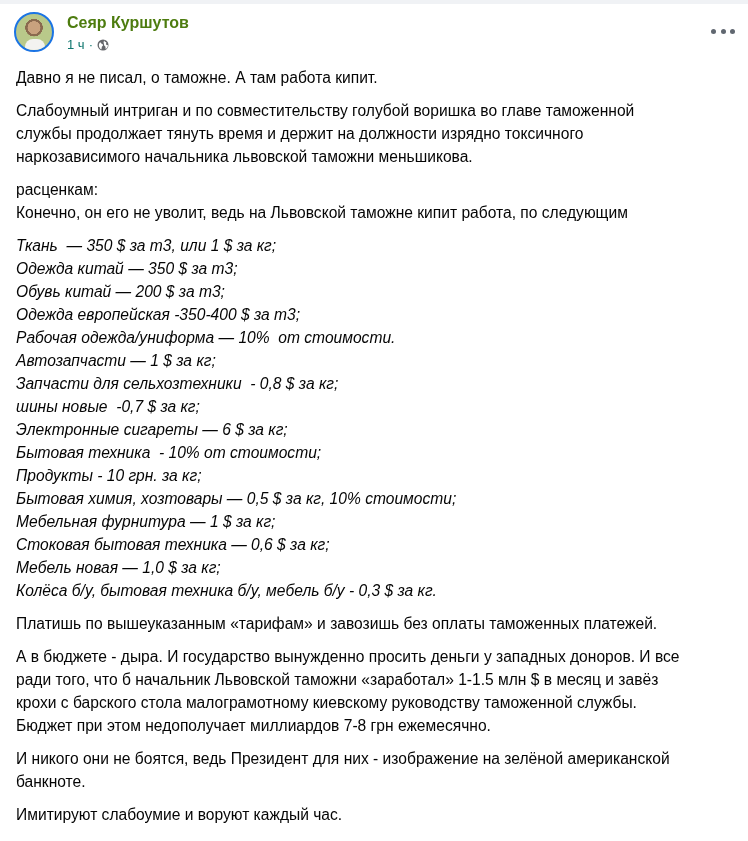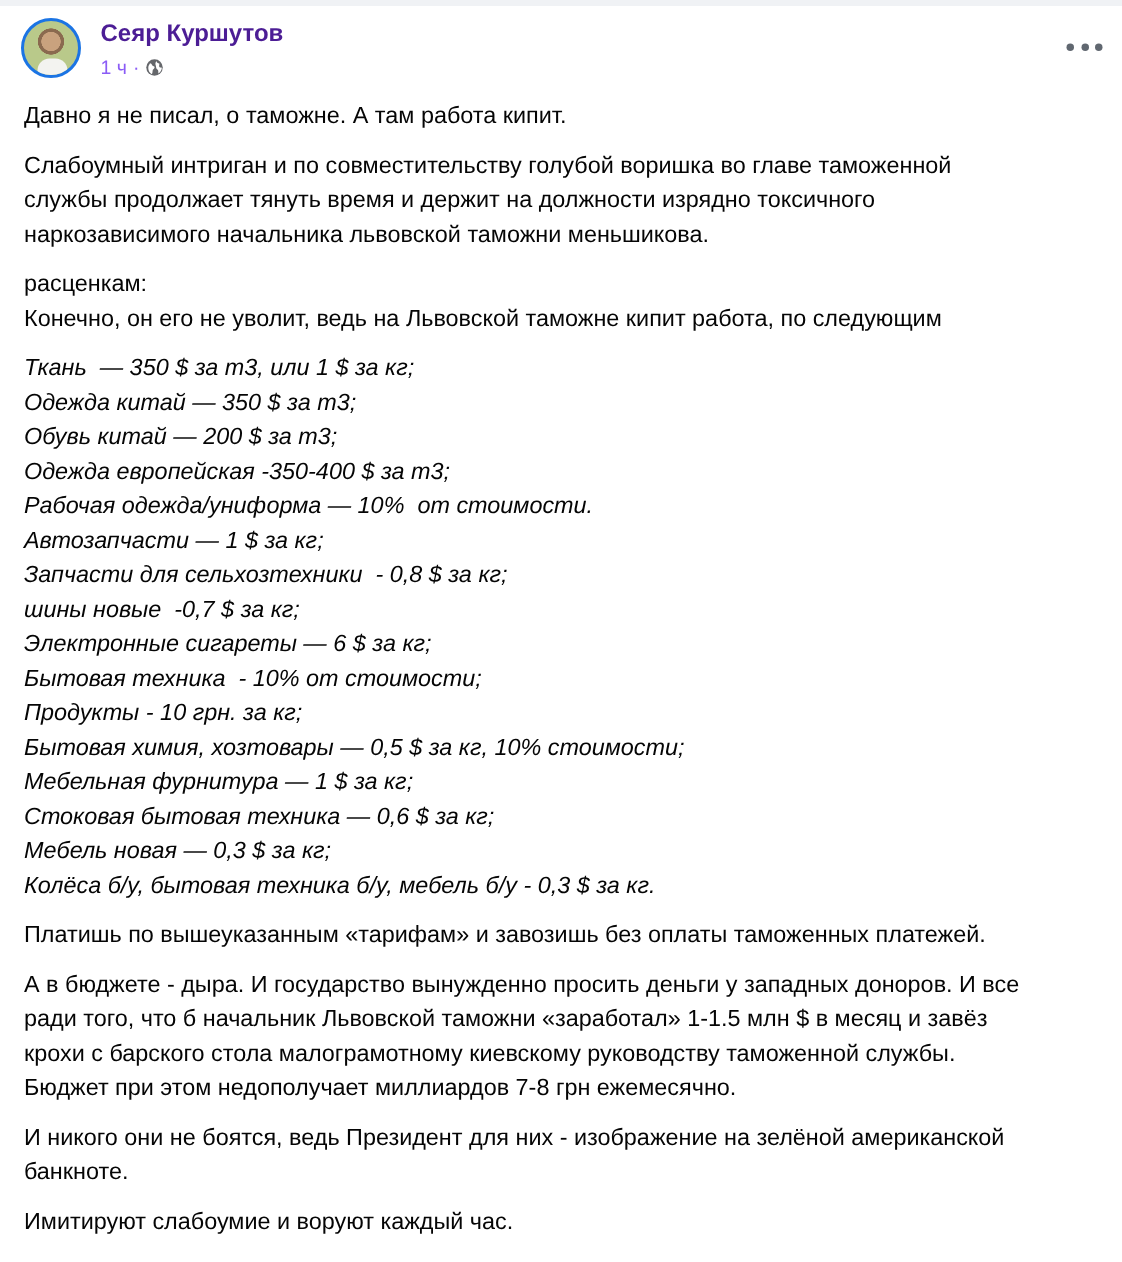--- a/index.html
+++ b/index.html
@@ -11,22 +11,22 @@
   .topline { position: absolute; left: 0; top: 0; width: 748px; height: 4px; background: #f0f2f5; }
   .header { position: absolute; left: 14px; top: 12px; display: flex; align-items: flex-start; }
   .avatar {
     width: 40px; height: 40px; border-radius: 50%;
     border: 2px solid #1b74e4; box-sizing: border-box; overflow: hidden;
     background: radial-gradient(circle at 50% 38%, #c9a27e 0 22%, #8a6a4f 23% 30%, #b9c98a 31% 100%);
     position: relative;
   }
   .avatar .shirt { position: absolute; left: 9px; top: 25px; width: 20px; height: 14px; background: #f3f3f0; border-radius: 8px 8px 0 0; }
   .meta { margin-left: 13px; }
-  .author { font-size: 16px; font-weight: bold; color: #4c1d95; line-height: 20px; margin-top: 1px; }
-  .sub { font-size: 13px; color: #8b5cf6; line-height: 18px; margin-top: 3px; display: flex; align-items: center; }
+  .author { font-size: 16px; font-weight: bold; color: #4d7c0f; line-height: 20px; margin-top: 1px; }
+  .sub { font-size: 13px; color: #0f766e; line-height: 18px; margin-top: 3px; display: flex; align-items: center; }
   .sub .dot { margin: 0 4px; }
   .globe { width: 12px; height: 12px; display: inline-block; }
   .more { position: absolute; left: 711px; top: 23px; width: 24px; height: 16px; display: flex; align-items: center; justify-content: space-between; cursor: pointer; }
   .more span { width: 5px; height: 5px; background: #606770; border-radius: 50%; display: block; }
   .content { position: absolute; left: 16px; top: 66px; width: 720px; font-size: 15.6px; line-height: 23px; }
   .p { margin: 0 0 10px 0; }
   .list { margin: 0 0 10px 0; font-style: italic; }
   .list div { line-height: 23px; white-space: pre; }
   .tight { margin-bottom: 0; }
 </style>
@@ -81,21 +81,21 @@
     <div>Рабочая одежда/униформа — 10%  от стоимости.</div>
     <div>Автозапчасти — 1 $ за кг;</div>
     <div>Запчасти для сельхозтехники  - 0,8 $ за кг;</div>
     <div>шины новые  -0,7 $ за кг;</div>
     <div>Электронные сигареты — 6 $ за кг;</div>
     <div>Бытовая техника  - 10% от стоимости;</div>
     <div>Продукты - 10 грн. за кг;</div>
     <div>Бытовая химия, хозтовары — 0,5 $ за кг, 10% стоимости;</div>
     <div>Мебельная фурнитура — 1 $ за кг;</div>
     <div>Стоковая бытовая техника — 0,6 $ за кг;</div>
-    <div>Мебель новая — 0,3 $ за кг;</div>
+    <div>Мебель новая — 1,0 $ за кг;</div>
     <div>Колёса б/у, бытовая техника б/у, мебель б/у - 0,3 $ за кг.</div>
   </div>
 
   <div class="p">Платишь по вышеуказанным «тарифам» и завозишь без оплаты таможенных платежей.</div>
 
   <div class="p">
     <div>А в бюджете - дыра. И государство вынужденно просить деньги у западных доноров. И все</div>
     <div>ради того, что б начальник Львовской таможни «заработал» 1-1.5 млн $ в месяц и завёз</div>
     <div>крохи с барского стола малограмотному киевскому руководству таможенной службы.</div>
     <div>Бюджет при этом недополучает миллиардов 7-8 грн ежемесячно.</div>

